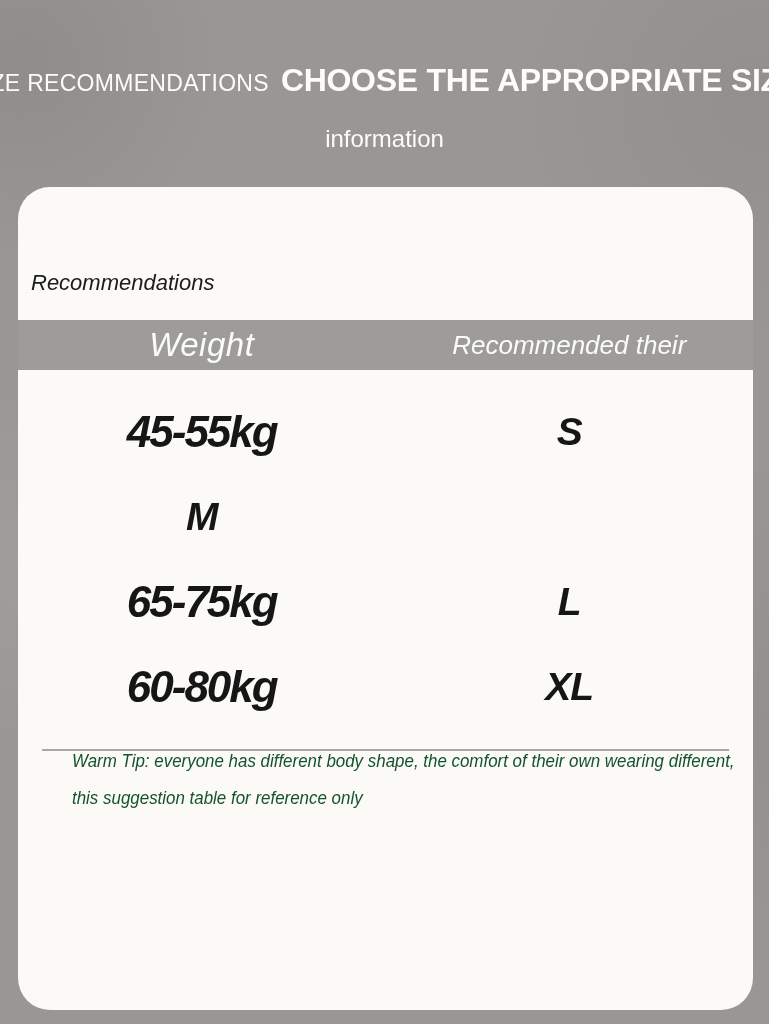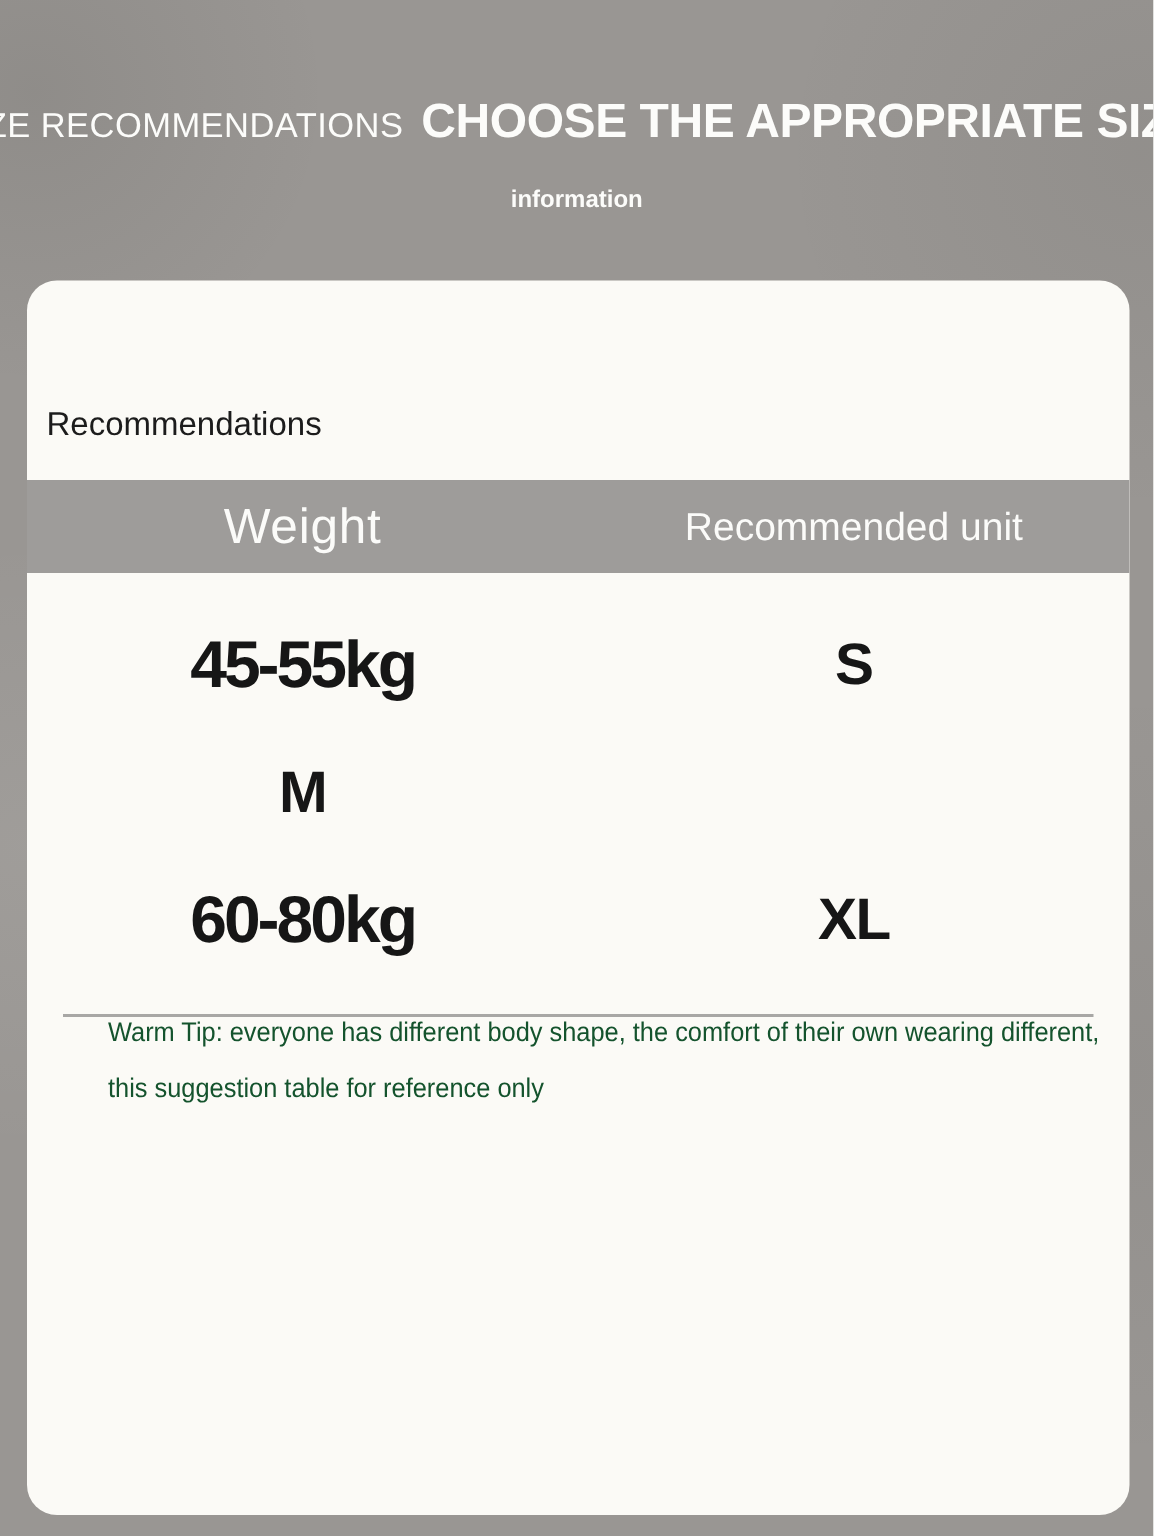--- a/index.html
+++ b/index.html
@@ -41,35 +41,36 @@
     letter-spacing: 0.3px;
   }
   .main-title {
     font-size: 32px;
     font-weight: 700;
     letter-spacing: -0.3px;
     margin: 0;
   }
   .subtitle {
     margin-top: 26px;
-    font-size: 16px;
-    font-weight: 700;
+    font-size: 24px;
+    font-weight: 400;
   }
 
   
   .card {
     position: absolute;
     left: 18px;
     right: 16px;
     top: 187px;
     bottom: 14px;
     background: #fbfaf6;
-    border-radius: 20px;
+    border-radius: 32px;
     overflow: hidden;
     box-sizing: border-box;
+    font-style: italic;
   }
   .card-head {
     height: 133px;
     box-sizing: border-box;
     display: flex;
     justify-content: space-between;
     align-items: flex-end;
     padding: 0 20px 24px 13px;
   }
   .section-title {
@@ -78,21 +79,21 @@
     color: #1c1c1c;
   }
   .units-note {
     font-size: 19px;
     color: #252525;
   }
   .units-note b { font-weight: 700; }
 
   
   .table-header {
-    height: 62px;
+    height: 50px;
     background: #9e9c9a;
     display: grid;
     grid-template-columns: 1fr 1fr;
     align-items: center;
     color: #fbfbf9;
     text-align: center;
   }
   .col-weight  { font-size: 33px; font-weight: 400; letter-spacing: 0.5px; }
   .col-size    { font-size: 26px; font-weight: 400; }
 
@@ -149,30 +150,34 @@
   </header>
 
   <section class="card">
 
     <div class="card-head">
       <div class="section-title">Recommendations</div>
     </div>
 
     <div class="table-header">
       <div class="col-weight">Weight</div>
-      <div class="col-size">Recommended unit</div>
+      <div class="col-size">Recommended their</div>
     </div>
 
     <div class="rows">
       <div class="row">
         <div class="cell-weight">45-55kg</div>
         <div class="cell-size">S</div>
       </div>
       <div class="row">
         <div class="cell-size">M</div>
+      </div>
+      <div class="row">
+        <div class="cell-weight">65-75kg</div>
+        <div class="cell-size">L</div>
       </div>
       <div class="row">
         <div class="cell-weight">60-80kg</div>
         <div class="cell-size">XL</div>
       </div>
     </div>
 
     <hr class="divider">
 
     <div class="warm-tip">

